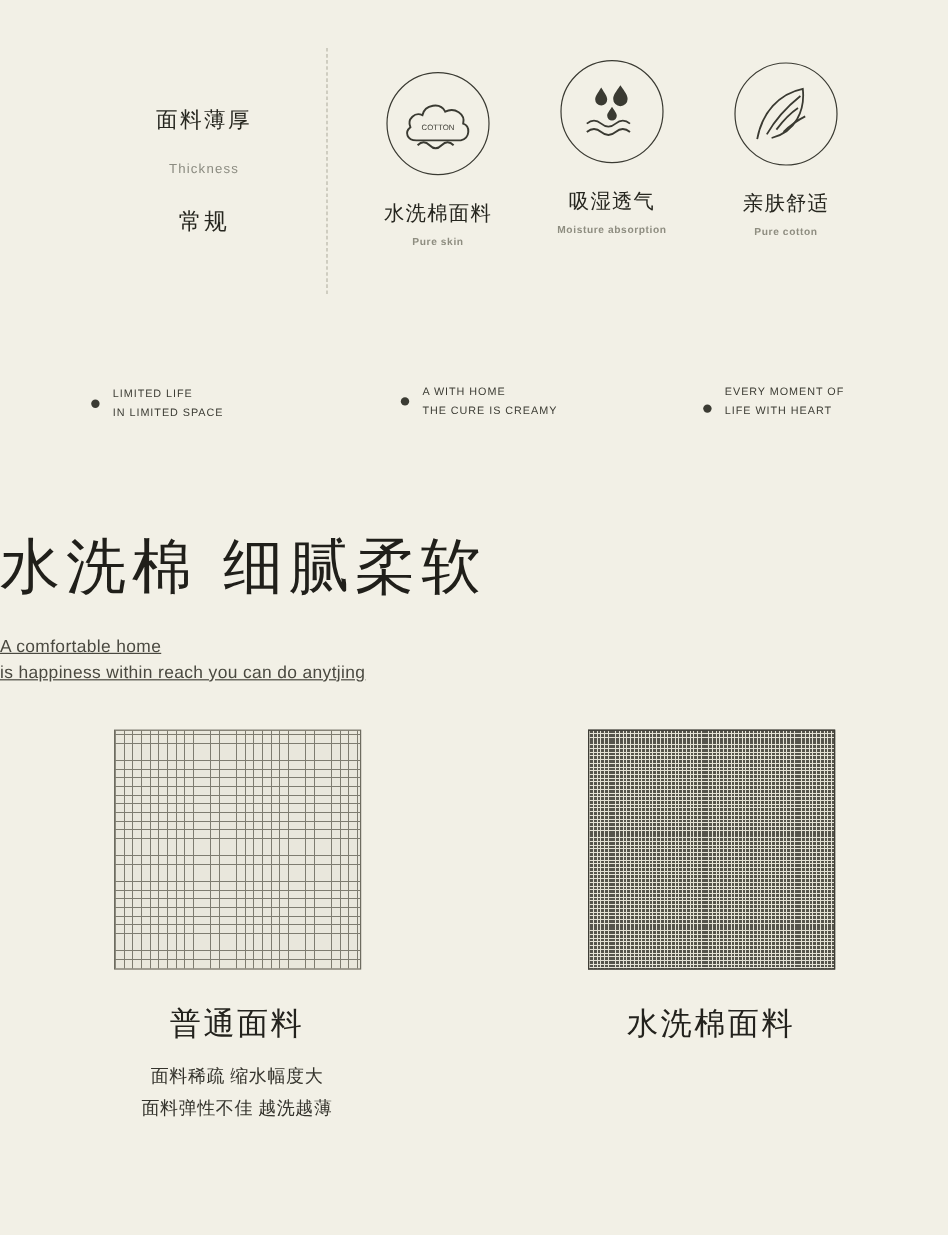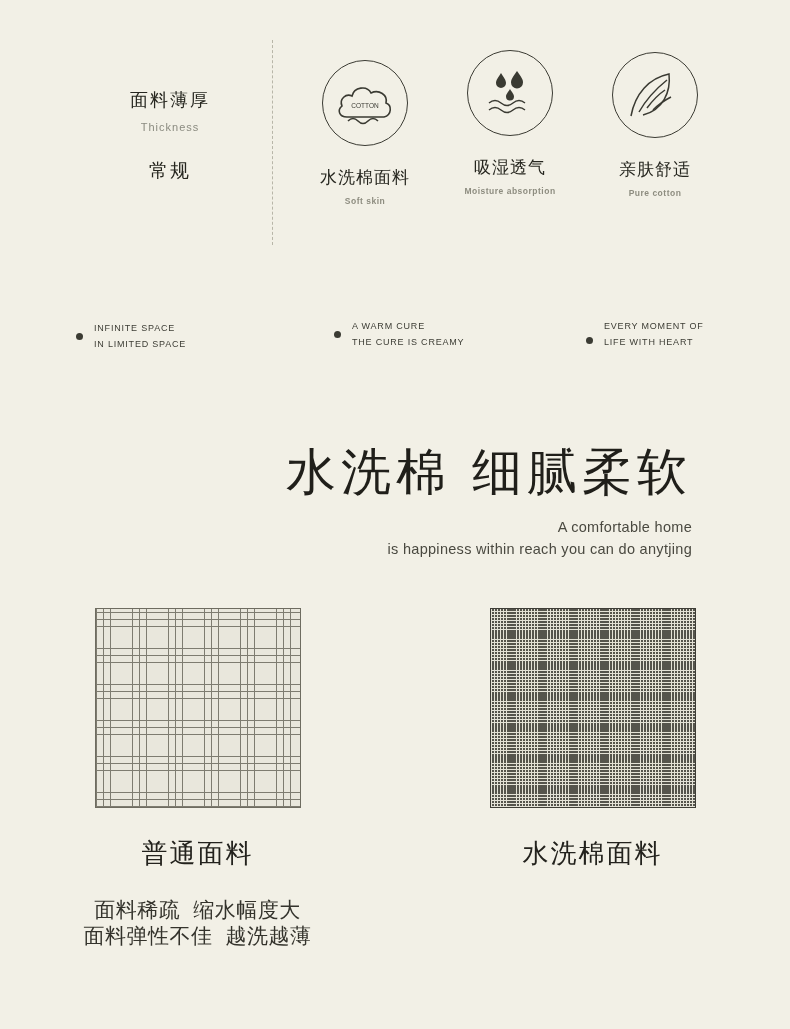--- a/index.html
+++ b/index.html
@@ -35,21 +35,21 @@
   .thickness-title {
     font-family: "DejaVu Serif", serif;
     font-size: 18px;
     letter-spacing: 2px;
     color: #26261f;
   }
   .thickness-sub {
     font-size: 11px;
     color: #8b8b80;
     letter-spacing: 1px;
-    margin-top: 9px;
+    margin-top: 23px;
   }
   .thickness-value {
     font-family: Liberation Mono, monospace;
     font-size: 19px;
     letter-spacing: 2px;
     margin-top: 25px;
     color: #26261f;
   }
 
   .v-divider {
@@ -135,37 +135,38 @@
   .slogan.s1 { left: 76px; top: 12px; }
   .slogan.s2 { left: 334px; top: 10px; }
   .slogan.s3 { left: 586px; top: 10px; align-items: center; }
 
   
   .headline-wrap {
     position: absolute;
     left: 0;
     top: 440px;
     width: 692px;
-    text-align: right;
+    text-align: left;
   }
   .headline {
     font-family: "DejaVu Serif", serif;
     font-size: 50px;
     letter-spacing: 5px;
     color: #201f1a;
     font-weight: normal;
     margin: 0;
     line-height: 64px;
   }
   .sub-en {
-    margin-top: 12px;
+    margin-top: 24px;
     font-size: 14.5px;
     color: #4a4940;
     line-height: 22px;
     letter-spacing: 0.3px;
+    text-decoration: underline;
   }
 
   
   .compare {
     position: absolute;
     top: 608px;
     left: 0;
     width: 790px;
     display: flex;
   }
@@ -194,24 +195,24 @@
     border: 1px solid #3e3d36;
   }
   .col-title {
     font-family: "DejaVu Serif", serif;
     font-size: 26px;
     letter-spacing: 2px;
     margin-top: 28px;
     color: #23221d;
   }
   .col-desc {
-    font-family: Liberation Mono, monospace;
-    font-size: 21px;
+    font-family: Liberation Serif, serif;
+    font-size: 15px;
     line-height: 26px;
-    margin-top: 28px;
+    margin-top: 14px;
     color: #34332c;
     letter-spacing: 0.5px;
   }
 </style>
 </head>
 <body>
 
 <div class="top-section">
 
   <div class="thickness-block">
@@ -226,21 +227,21 @@
 
     <div class="feature f1">
       <div class="circle">
         <svg width="62" height="52" viewBox="0 0 62 52" fill="none" stroke="#3a3a32" stroke-width="1.6">
           <path d="M13 40 C5 40 3 33 8 29 C5 22 12 16 18 19 C20 10 33 8 37 16 C45 12 54 18 52 26 C58 28 58 38 50 40 Z"></path>
           <text x="31" y="31" font-size="6.5" fill="#3a3a32" stroke="none" text-anchor="middle" font-family="Liberation Sans, sans-serif">COTTON</text>
           <path d="M14 44 q5 -5 10 0 q5 5 10 0 q5 -5 10 0"></path>
         </svg>
       </div>
       <div class="f-title">水洗棉面料</div>
-      <div class="f-sub">Soft skin</div>
+      <div class="f-sub">Pure skin</div>
     </div>
 
     <div class="feature f2">
       <div class="circle">
         <svg width="58" height="52" viewBox="0 0 58 52" fill="none" stroke="#3a3a32" stroke-width="1.5">
           <path d="M20 6 c3 5 5 7 5 10 a5 5 0 0 1 -10 0 c0 -3 2 -5 5 -10 z" fill="#3a3a32" stroke="none"></path>
           <path d="M36 4 c4 6 6 8 6 11.5 a6 6 0 0 1 -12 0 c0 -3.5 2 -5.5 6 -11.5 z" fill="#3a3a32" stroke="none"></path>
           <path d="M29 22 c2.5 4 4 5.5 4 7.5 a4 4 0 0 1 -8 0 c0 -2 1.5 -3.5 4 -7.5 z" fill="#3a3a32" stroke="none"></path>
           <path d="M8 36 q6 -5 12 0 q6 5 12 0 q6 -5 12 0"></path>
           <path d="M8 43 q6 -5 12 0 q6 5 12 0 q6 -5 12 0"></path>
@@ -263,28 +264,28 @@
       <div class="f-sub">Pure cotton</div>
     </div>
 
   </div>
 </div>
 
 <div class="slogans">
   <div class="slogan s1">
     <span class="dot"></span>
     <span class="lines">
-      <span>INFINITE SPACE</span><br>
+      <span>LIMITED LIFE</span><br>
       <span>IN LIMITED SPACE</span>
     </span>
   </div>
   <div class="slogan s2">
     <span class="dot"></span>
     <span class="lines">
-      <span>A WARM CURE</span><br>
+      <span>A WITH HOME</span><br>
       <span>THE CURE IS CREAMY</span>
     </span>
   </div>
   <div class="slogan s3">
     <span class="dot"></span>
     <span class="lines">
       <span>EVERY MOMENT OF</span><br>
       <span>LIFE WITH HEART</span>
     </span>
   </div>

